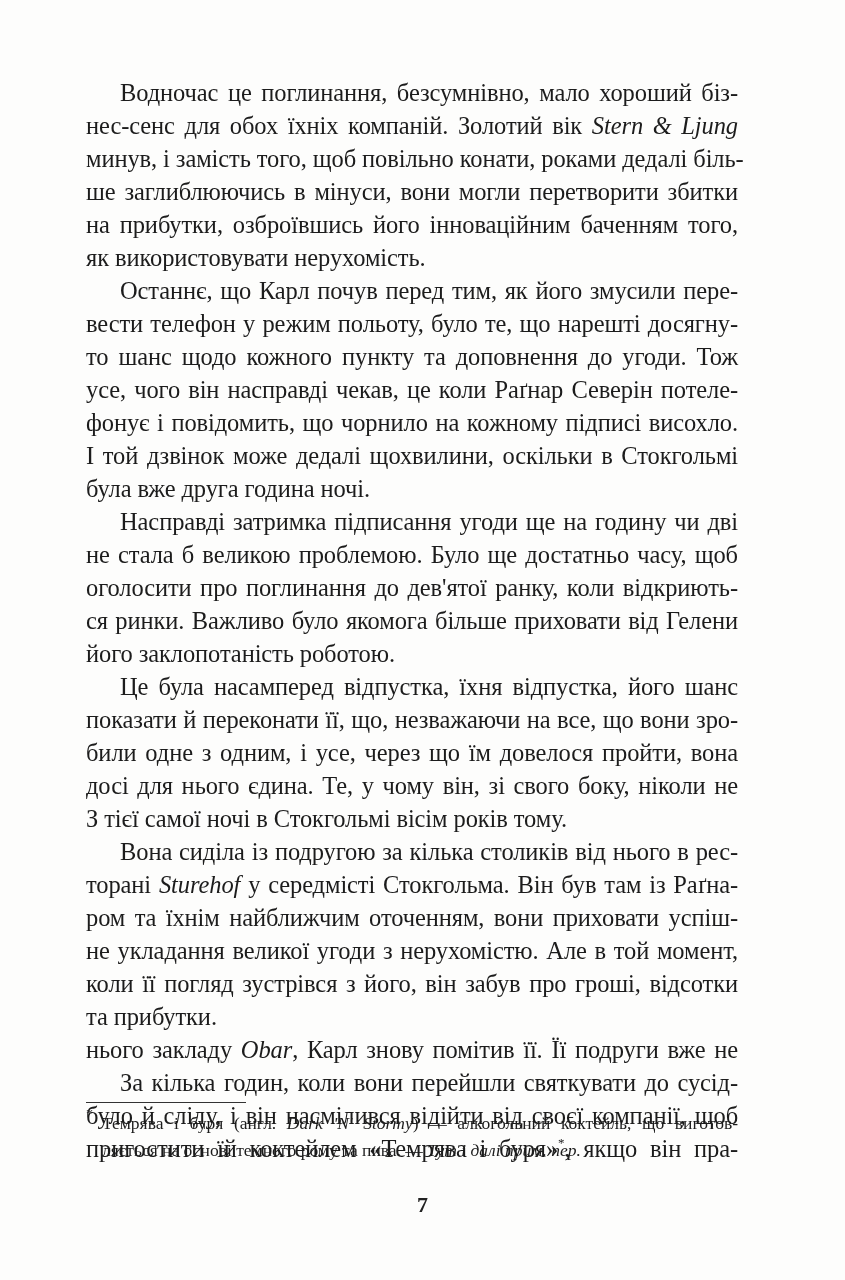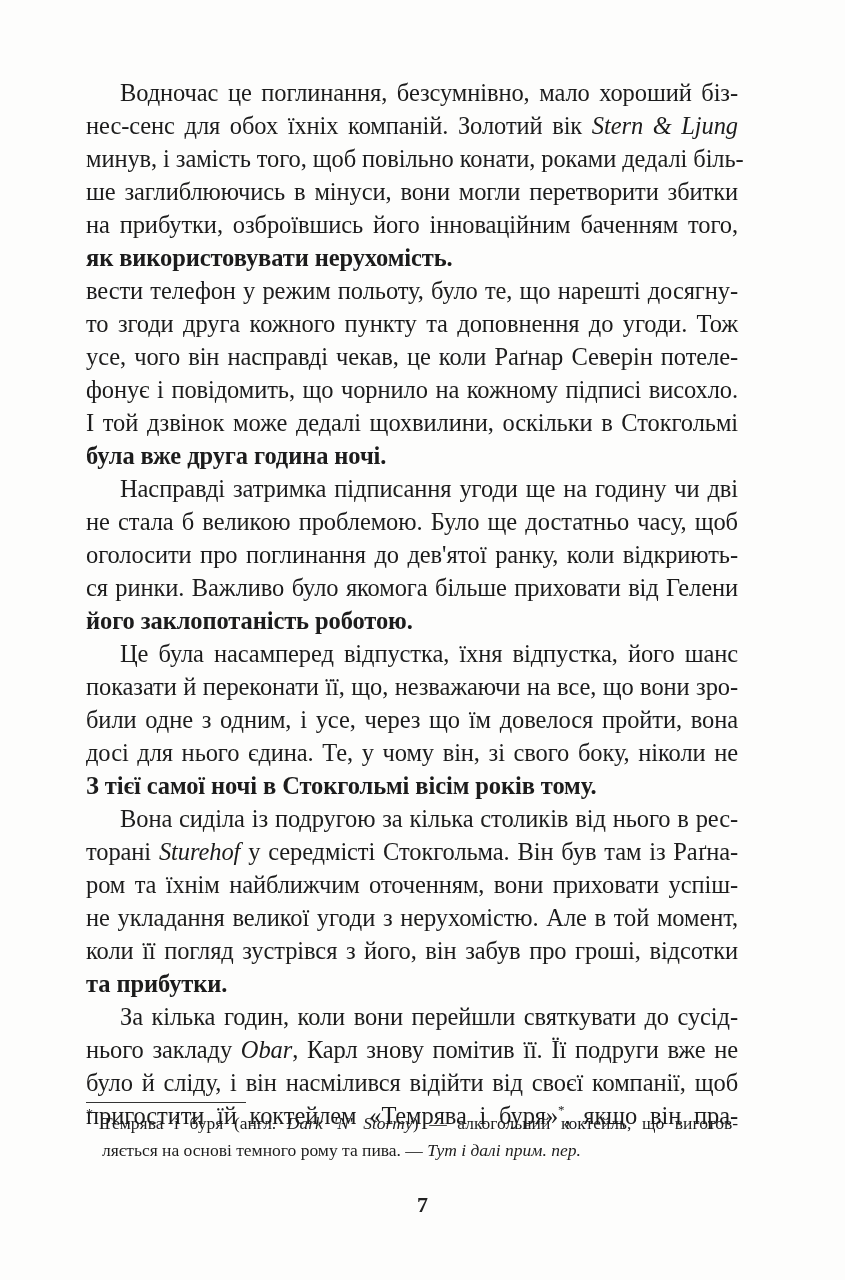--- a/index.html
+++ b/index.html
@@ -32,21 +32,20 @@
       height: 33px;
       line-height: 33px;
       font-size: 24.5px;
       white-space: nowrap;
       text-align: justify;
       text-align-last: justify;
       letter-spacing: -0.1px;
     }
     .line.last {
       text-align-last: left;
-      font-weight: bold;
     }
     .line.indent {
       padding-left: 34px;
     }
     .line i, .fn-line i {
       font-style: italic;
     }
     .line .fn-ref {
       font-size: 13px;
       vertical-align: 10px;
@@ -103,22 +102,23 @@
 <div class="page">
   <div class="text-block">
 
     <span class="line indent">Водночас це поглинання, безсумнівно, мало хороший біз-</span>
     <span class="line"><span>нес-сенс для обох їхніх компаній. Золотий вік </span><i>Stern &amp; Ljung</i></span>
     <span class="line">минув, і замість того, щоб повільно конати, роками дедалі біль-</span>
     <span class="line">ше заглиблюючись в мінуси, вони могли перетворити збитки</span>
     <span class="line">на прибутки, озброївшись його інноваційним баченням того,</span>
     <span class="line last">як використовувати нерухомість.</span>
 
+    <span class="line indent">Останнє, що Карл почув перед тим, як його змусили пере-</span>
     <span class="line">вести телефон у режим польоту, було те, що нарешті досягну-</span>
-    <span class="line">то згоди друга кожного пункту та доповнення до угоди. Тож</span>
+    <span class="line">то шанс щодо кожного пункту та доповнення до угоди. Тож</span>
     <span class="line">усе, чого він насправді чекав, це коли Раґнар Северін потеле-</span>
     <span class="line">фонує і повідомить, що чорнило на кожному підписі висохло.</span>
     <span class="line">І той дзвінок може дедалі щохвилини, оскільки в Стокгольмі</span>
     <span class="line last">була вже друга година ночі.</span>
 
     <span class="line indent">Насправді затримка підписання угоди ще на годину чи дві</span>
     <span class="line">не стала б великою проблемою. Було ще достатньо часу, щоб</span>
     <span class="line">оголосити про поглинання до дев'ятої ранку, коли відкриють-</span>
     <span class="line">ся ринки. Важливо було якомога більше приховати від Гелени</span>
     <span class="line last">його заклопотаність роботою.</span>
@@ -129,22 +129,22 @@
     <span class="line">досі для нього єдина. Те, у чому він, зі свого боку, ніколи не</span>
     <span class="line last">З тієї самої ночі в Стокгольмі вісім років тому.</span>
 
     <span class="line indent">Вона сиділа із подругою за кілька столиків від нього в рес-</span>
     <span class="line"><span>торані </span><i>Sturehof</i><span> у середмісті Стокгольма. Він був там із Раґна-</span></span>
     <span class="line">ром та їхнім найближчим оточенням, вони приховати успіш-</span>
     <span class="line">не укладання великої угоди з нерухомістю. Але в той момент,</span>
     <span class="line">коли її погляд зустрівся з його, він забув про гроші, відсотки</span>
     <span class="line last">та прибутки.</span>
 
+    <span class="line"><span>нього закладу </span><i>Obar</i><span>, Карл знову помітив її. Її подруги вже не</span></span>
     <span class="line indent">За кілька годин, коли вони перейшли святкувати до сусід-</span>
-    <span class="line"><span>нього закладу </span><i>Obar</i><span>, Карл знову помітив її. Її подруги вже не</span></span>
     <span class="line">було й сліду, і він насмілився відійти від своєї компанії, щоб</span>
     <span class="line"><span>пригостити їй коктейлем «Темрява і буря»</span><sup class="fn-ref">*</sup><span>, якщо він пра-</span></span>
   </div>
 
   <div class="footnote-rule"></div>
 
   <div class="footnote">
     <span class="fn-marker">*</span>
     <span class="fn-line"><span>Темрява і буря (англ. </span><i>Dark 'N' Stormy</i><span>) — алкогольний коктейль, що виготов-</span></span>
     <span class="fn-line last"><span>ляється на основі темного рому та пива. — </span><i>Тут і далі прим. пер.</i></span>

